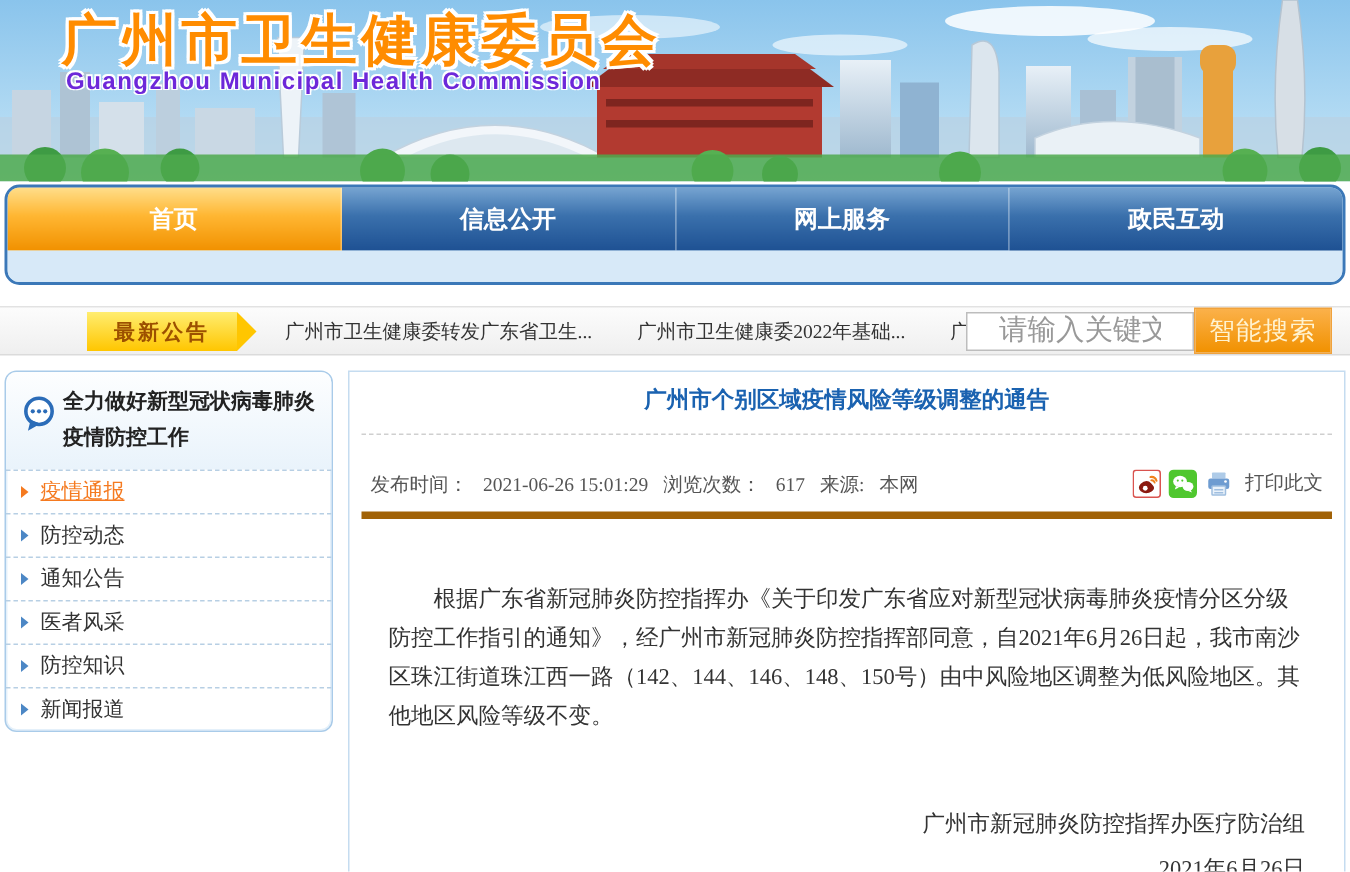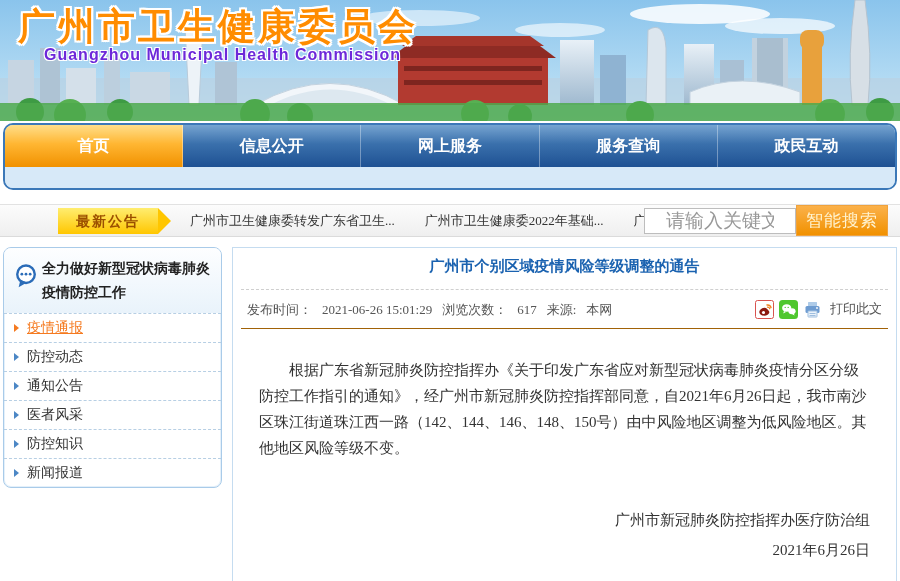--- a/index.html
+++ b/index.html
@@ -2,21 +2,21 @@
 <html><head>
 <meta charset="utf-8">
 <style>
   * { box-sizing: border-box; margin: 0; padding: 0; }
   html,body { width:900px; height:581px; overflow:hidden; background:#fff;
     font-family:"Liberation Sans", sans-serif; }
 
   
   .banner { position:relative; width:900px; height:121px; overflow:hidden; }
   .banner svg { position:absolute; left:0; top:0; }
-  .banner-title { position:absolute; left:18px; top:2px; font-size:37px; font-weight:bold;
+  .banner-title { position:absolute; left:41px; top:2px; font-size:37px; font-weight:bold;
     letter-spacing:3px; color:#FF8C00;
     text-shadow:-2px -2px 0 #fff, 2px -2px 0 #fff, -2px 2px 0 #fff, 2px 2px 0 #fff,
                 0 -2px 0 #fff, 0 2px 0 #fff, -2px 0 0 #fff, 2px 0 0 #fff; }
   .banner-subtitle { position:absolute; left:44px; top:46px; font-size:16px; font-weight:bold;
     letter-spacing:1px; color:#6d28d9;
     text-shadow:-1px -1px 0 #fff, 1px -1px 0 #fff, -1px 1px 0 #fff, 1px 1px 0 #fff; }
 
   
   .nav-wrap { margin:2px 3px 0; border:2px solid #3B78B8; border-radius:10px; overflow:hidden;
     background:#D7E9F8; }
@@ -72,23 +72,23 @@
   .sidebar-item.active .arrow-icon { border-left-color:#F57A20; }
 
   .content { flex:1; border:1px solid #C5DCF0; background:#fff; height:400px; }
   .breadcrumb { padding:13px 14px 14px; font-family:"Liberation Serif", serif;
     font-size:13px; color:#555; }
   .crumb { cursor:pointer; }
   .crumb-sep { color:#888; margin:0 9px; font-size:12px; }
   .article-title { text-align:center; font-family:"Liberation Serif", serif; font-weight:bold;
     font-size:15px; color:#1A62B0; padding:9px 0 13px; margin:0 8px;
     border-bottom:1px dashed #CFCFCF; }
-  .meta-row { display:flex; align-items:center; margin:0 8px; padding:10px 6px 9px;
+  .meta-row { display:flex; align-items:center; margin:13px 8px; padding:10px 6px 9px;
     font-family:"Liberation Serif", serif; font-size:13px; color:#555;
-    border-bottom:1px solid #a16207; }
+    border-bottom:5px solid #a16207; }
   .meta-row .gap { margin-right:10px; }
   .meta-right { margin-left:auto; display:flex; align-items:flex-start; gap:5px; }
   .share-icon { width:19px; height:19px; display:block; cursor:pointer; }
   .print-label { color:#555; margin-left:3px; cursor:pointer; }
   .article-body { padding:28px 26px 0; font-family:"Liberation Serif", serif;
     font-size:15px; color:#333; line-height:26px; }
   .article-body p { text-indent:2em; }
   .signature-block { margin-top:44px; padding-right:26px; text-align:right;
     font-family:"Liberation Serif", serif; font-size:15px; color:#333; line-height:30px; }
 </style>
@@ -159,23 +159,20 @@
     <div class="nav-tab active">
         <span>首页</span>
       </div>
     <div class="nav-tab">
         <span>信息公开</span>
       </div>
     <div class="nav-tab">
         <span>网上服务</span>
       </div>
     <div class="nav-tab">
-        <span>服务查询</span>
-      </div>
-    <div class="nav-tab">
         <span>政民互动</span>
       </div>
   </div>
   <div class="nav-sub"></div>
 </div>
 
 <div class="ticker-row">
   <div class="ticker-badge">最新公告</div>
   <div class="ticker-links">
     <span class="ticker-link">广州市卫生健康委转发广东省卫生...</span>

